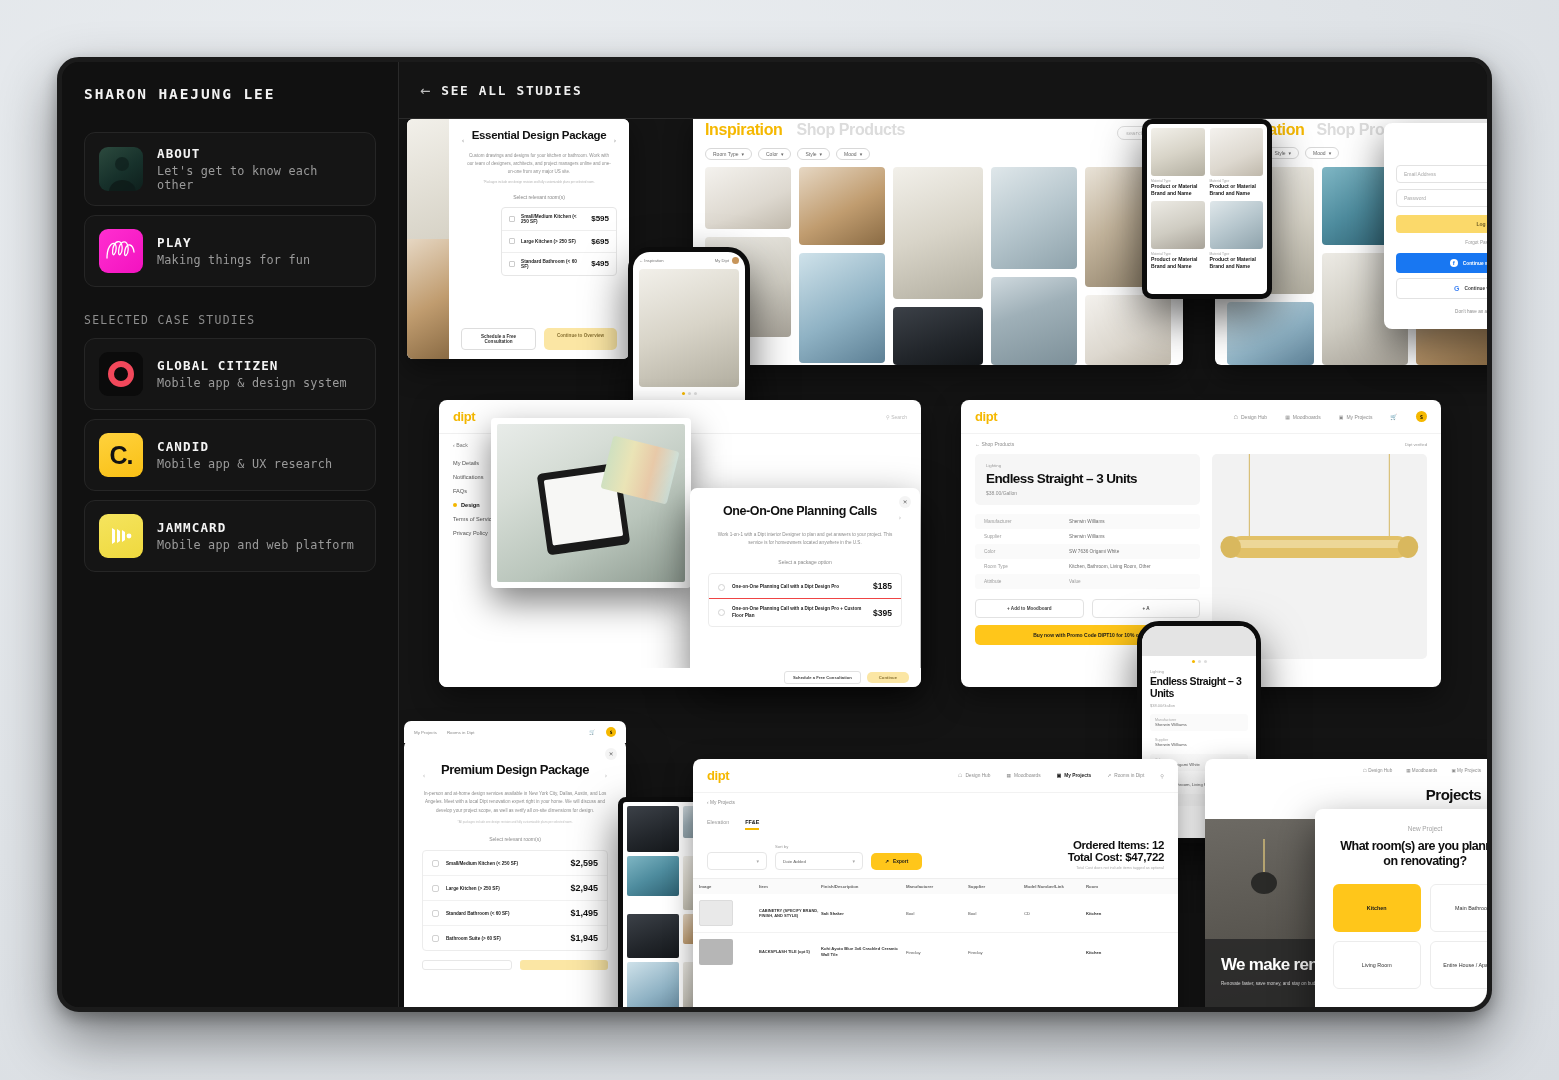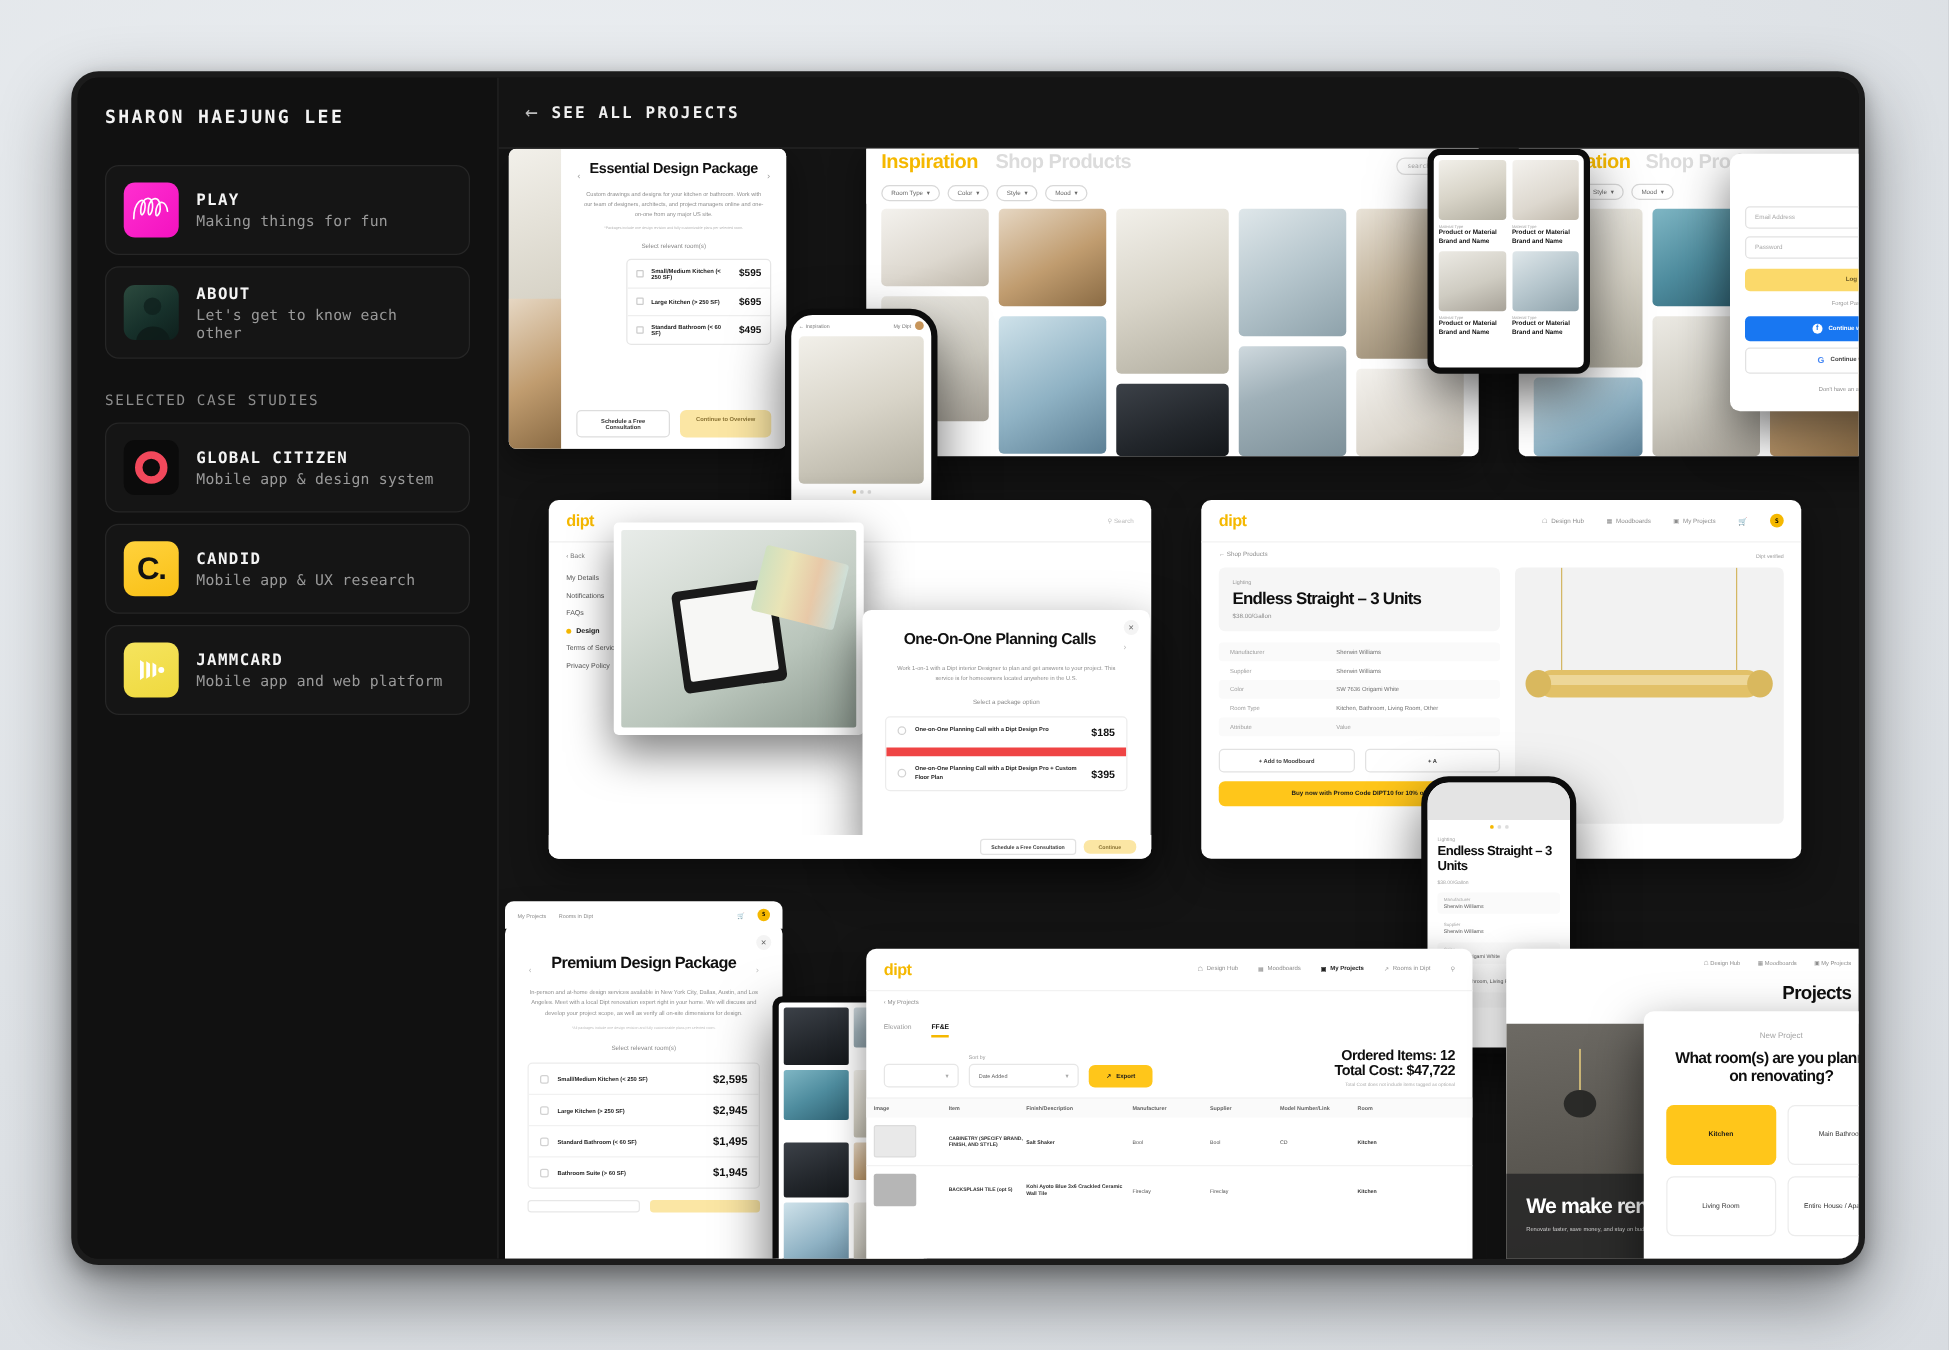--- a/index.html
+++ b/index.html
@@ -155,41 +155,41 @@
 
   <aside class="sidebar">
     <div class="sb-scroll">
 
       <div class="author">SHARON HAEJUNG LEE</div>
 
       <div class="navlist">
 
 
         <div class="navitem">
-          <div class="navtile tile-play">
-            <svg width="40" height="34" viewBox="0 0 40 34">
-              <path d="M6 24 C6 10, 14 6, 15 12 C16 20, 10 26, 12 14 C14 6, 20 6, 21 12 C22 20, 16 26, 18 14 C20 6, 26 6, 27 13 C28 21, 22 26, 24 16 C26 8, 32 10, 33 18" fill="none" stroke="#ffffff" stroke-width="1.3" stroke-linecap="round"></path>
-            </svg>
-          </div>
-          <div class="nav-texts">
-            <div class="nav-title">PLAY</div>
-            <div class="nav-sub">Making things for fun</div>
-          </div>
-        </div>
-
-        <div class="navitem">
           <div class="navtile tile-about">
             <svg width="44" height="44" viewBox="0 0 44 44">
               <circle cx="23" cy="17" r="7" fill="#11221f" opacity=".85"></circle>
               <path d="M10 44 C12 30, 34 29, 37 44 Z" fill="#0e1c19" opacity=".9"></path>
             </svg>
           </div>
           <div class="nav-texts">
             <div class="nav-title">ABOUT</div>
             <div class="nav-sub">Let's get to know each other</div>
+          </div>
+        </div>
+
+        <div class="navitem">
+          <div class="navtile tile-play">
+            <svg width="40" height="34" viewBox="0 0 40 34">
+              <path d="M6 24 C6 10, 14 6, 15 12 C16 20, 10 26, 12 14 C14 6, 20 6, 21 12 C22 20, 16 26, 18 14 C20 6, 26 6, 27 13 C28 21, 22 26, 24 16 C26 8, 32 10, 33 18" fill="none" stroke="#ffffff" stroke-width="1.3" stroke-linecap="round"></path>
+            </svg>
+          </div>
+          <div class="nav-texts">
+            <div class="nav-title">PLAY</div>
+            <div class="nav-sub">Making things for fun</div>
           </div>
         </div>
       </div>
 
       <div class="sect-label">SELECTED CASE STUDIES</div>
 
       <div class="navlist" style="margin-top:0">
 
         <div class="navitem">
           <div class="navtile tile-gc">
@@ -230,21 +230,21 @@
         </div>
       </div>
     </div>
 
   </aside>
 
   <section class="main">
 
     <div class="topbar">
       <span class="back-arrow">←</span>
-      <span class="topbar-label">SEE ALL PROJECTS</span>
+      <span class="topbar-label">SEE ALL STUDIES</span>
     </div>
 
     <div class="canvas">
 
       <div class="pnl shadow-md" style="left:8px; top:0px; width:222px; height:240px; border-radius:6px; background:#fff;">
 
         <div class="ph k4" style="position:absolute;left:0;top:0;width:42px;height:100%;"></div>
         <div class="ph k7" style="position:absolute;left:0;top:120px;width:42px;height:120px;"></div>
         <div style="position:absolute;left:42px;top:0;right:0;bottom:0;background:#fff;padding:10px 12px;">
           <div style="display:flex;align-items:flex-start;gap:4px;">
@@ -469,21 +469,21 @@
       <div class="pnl shadow-lg" style="left:291px; top:369px; width:230px; height:193px; border-radius:7px; background:#fff;">
         <span style="position:absolute;right:9px;top:8px;width:12px;height:12px;border-radius:50%;background:#f4f4f4;color:#666;font-size:7px;display:flex;align-items:center;justify-content:center;">✕</span>
         <div style="padding:16px 18px 0;">
           <div style="display:flex;align-items:flex-start;gap:6px;">
             <div class="sans" style="flex:1;text-align:center;font-size:12.5px;font-weight:800;line-height:1.2;letter-spacing:-.4px;color:#101010;">One-On-One Planning Calls</div>
             <span style="font-size:7px;color:#bbb;margin-top:10px;">›</span>
           </div>
           <div class="sans" style="margin-top:9px;font-size:4.6px;line-height:1.85;color:#8d8d8d;text-align:center;padding:0 8px;">Work 1-on-1 with a Dipt interior Designer to plan and get answers to your project. This service is for homeowners located anywhere in the U.S.</div>
           <div class="sans" style="margin-top:11px;font-size:5px;color:#8a8a8a;text-align:center;">Select a package option</div>
           <div style="margin-top:8px;border:1px solid #ececec;border-radius:4px;overflow:hidden;">
-            <div style="display:flex;align-items:flex-start;gap:7px;padding:7px 9px;border-bottom:7px solid #ef4444;">
+            <div style="display:flex;align-items:flex-end;gap:7px;padding:7px 9px;border-bottom:1px solid #ef4444;">
               <span style="width:7px;height:7px;min-width:7px;border:1px solid #d2d2d2;border-radius:50%;"></span>
               <span class="sans" style="flex:1;font-size:4.6px;font-weight:700;line-height:1.45;color:#222;">One-on-One Planning Call with a Dipt Design Pro</span>
               <span class="sans" style="font-size:8.5px;font-weight:800;color:#101010;">$185</span>
             </div>
             <div style="display:flex;align-items:center;gap:7px;padding:7px 9px;">
               <span style="width:7px;height:7px;min-width:7px;border:1px solid #d2d2d2;border-radius:50%;"></span>
               <span class="sans" style="flex:1;font-size:4.6px;font-weight:700;line-height:1.45;color:#222;">One-on-One Planning Call with a Dipt Design Pro + Custom Floor Plan</span>
               <span class="sans" style="font-size:8.5px;font-weight:800;color:#101010;">$395</span>
             </div>
           </div>

